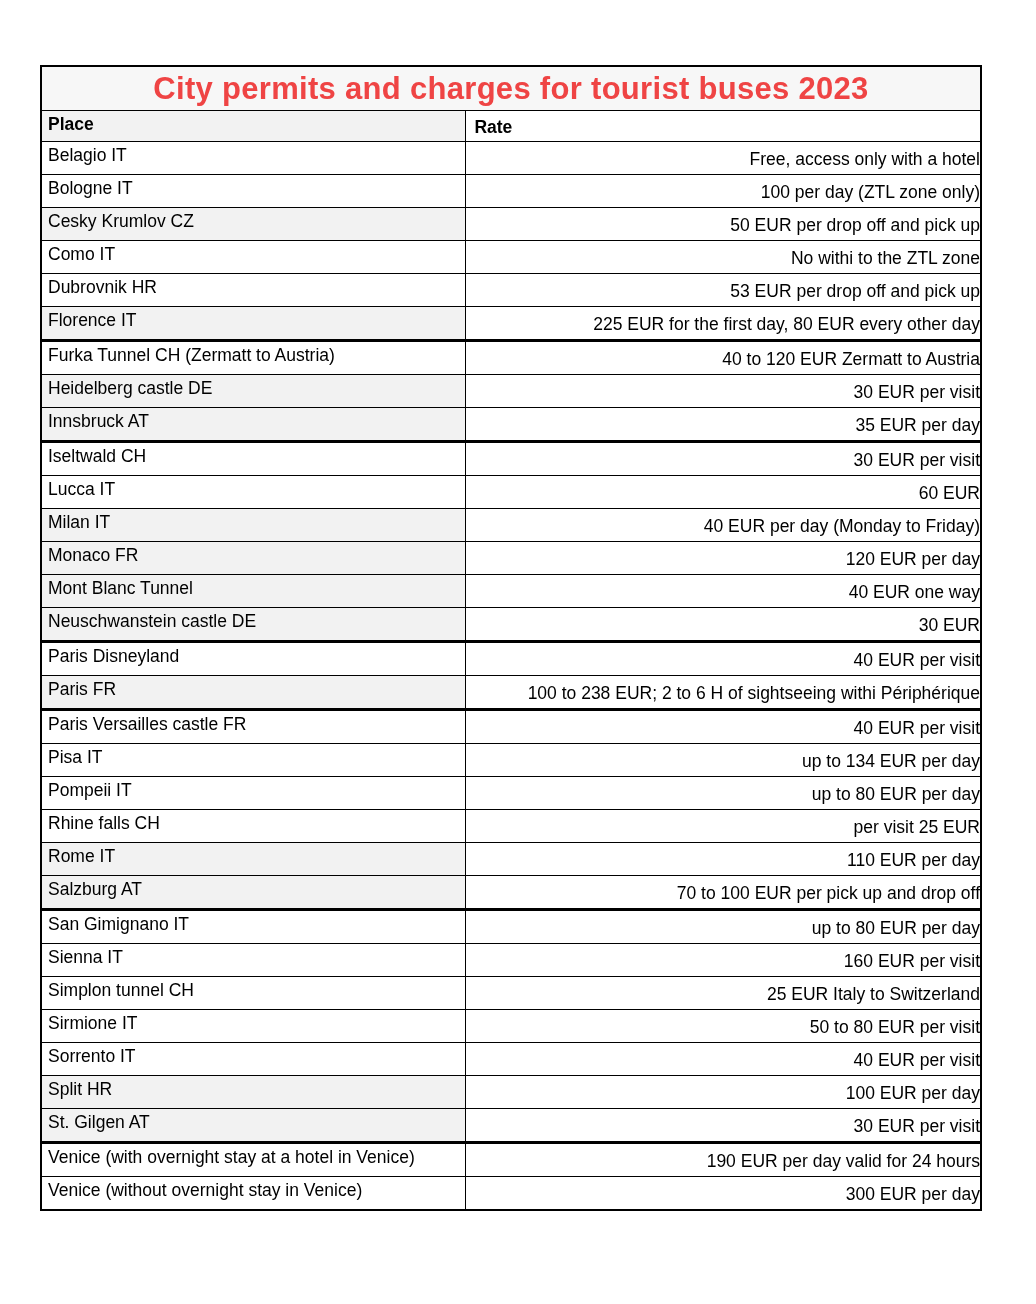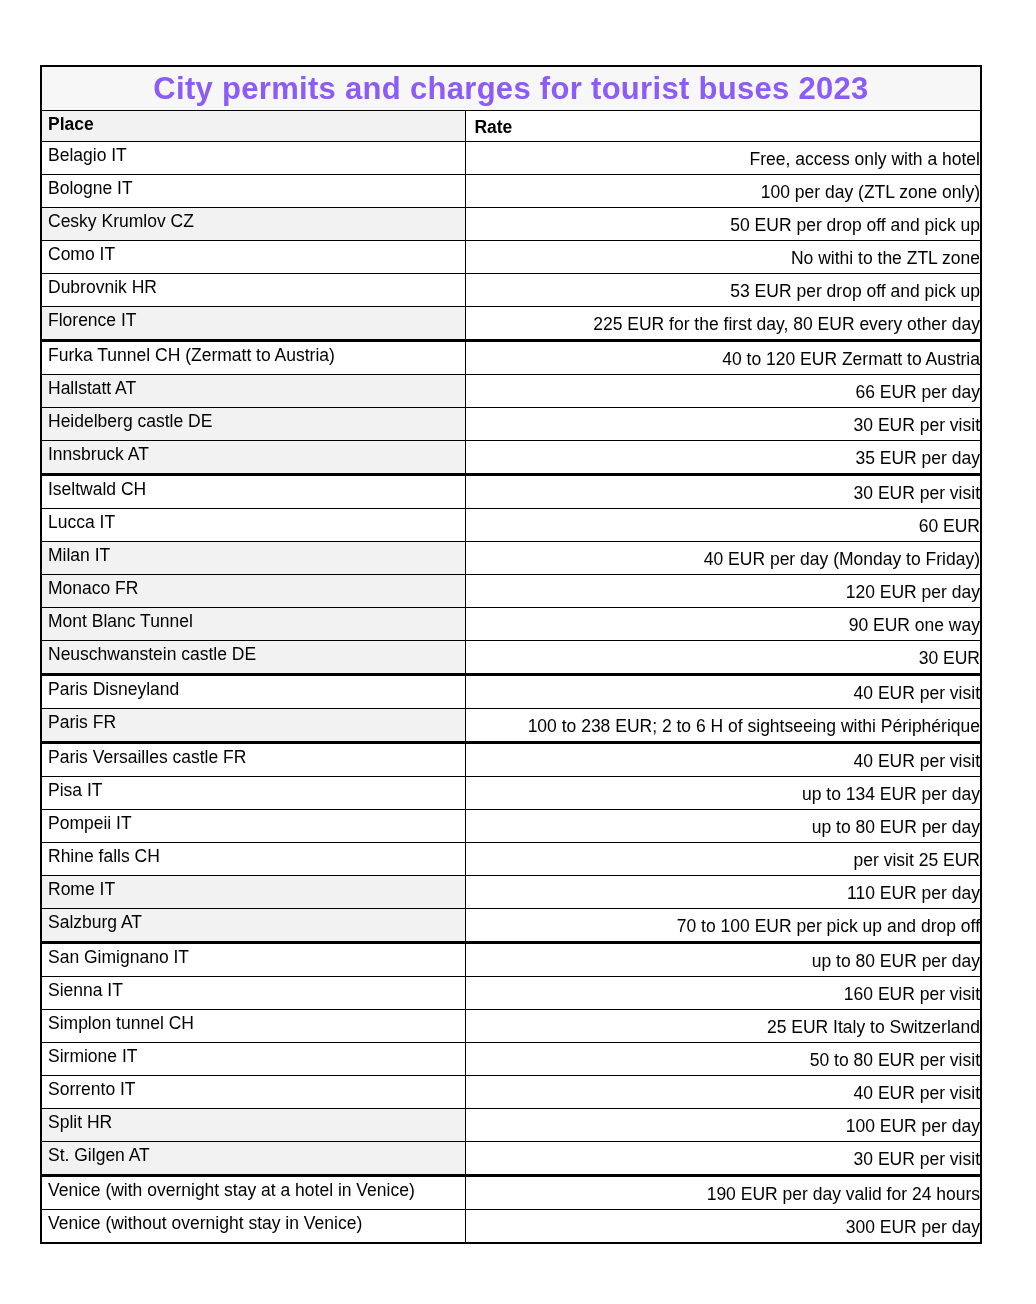--- a/index.html
+++ b/index.html
@@ -31,21 +31,21 @@
     border-width: 2.5px;
   }
   .title-cell {
     height: 41px;
     background: var(--title-bg, #f7f7f7);
     font-size: 31px;
     font-weight: bold;
     letter-spacing: 0.3px;
     text-align: center;
     vertical-align: middle;
-    color: #8b5cf6;
+    color: #ef4444;
     border-bottom-width: 2px;
   }
   .header-row th {
     height: 27px;
     font-size: 17.5px;
     font-weight: bold;
     text-align: left;
     white-space: pre;
     overflow: hidden;
   }
@@ -122,24 +122,20 @@
         </tr>
         <tr>
           <td class="place shaded">Florence IT</td>
           <td class="rate">225 EUR for the first day, 80 EUR every other day</td>
         </tr>
         <tr class="thick-top">
           <td class="place">Furka Tunnel CH (Zermatt to Austria)</td>
           <td class="rate">40 to 120 EUR Zermatt to Austria</td>
         </tr>
         <tr>
-          <td class="place shaded">Hallstatt AT</td>
-          <td class="rate">66 EUR per day</td>
-        </tr>
-        <tr>
           <td class="place shaded">Heidelberg castle DE</td>
           <td class="rate">30 EUR per visit</td>
         </tr>
         <tr>
           <td class="place shaded">Innsbruck AT</td>
           <td class="rate">35 EUR per day</td>
         </tr>
         <tr class="thick-top">
           <td class="place">Iseltwald CH</td>
           <td class="rate">30 EUR per visit</td>
@@ -151,21 +147,21 @@
         <tr>
           <td class="place shaded">Milan IT</td>
           <td class="rate">40 EUR per day (Monday to Friday)</td>
         </tr>
         <tr>
           <td class="place shaded">Monaco FR</td>
           <td class="rate">120 EUR per day</td>
         </tr>
         <tr>
           <td class="place shaded">Mont Blanc Tunnel</td>
-          <td class="rate">90 EUR one way</td>
+          <td class="rate">40 EUR one way</td>
         </tr>
         <tr>
           <td class="place shaded">Neuschwanstein castle DE</td>
           <td class="rate">30 EUR</td>
         </tr>
         <tr class="thick-top">
           <td class="place">Paris Disneyland</td>
           <td class="rate">40 EUR per visit</td>
         </tr>
         <tr>

